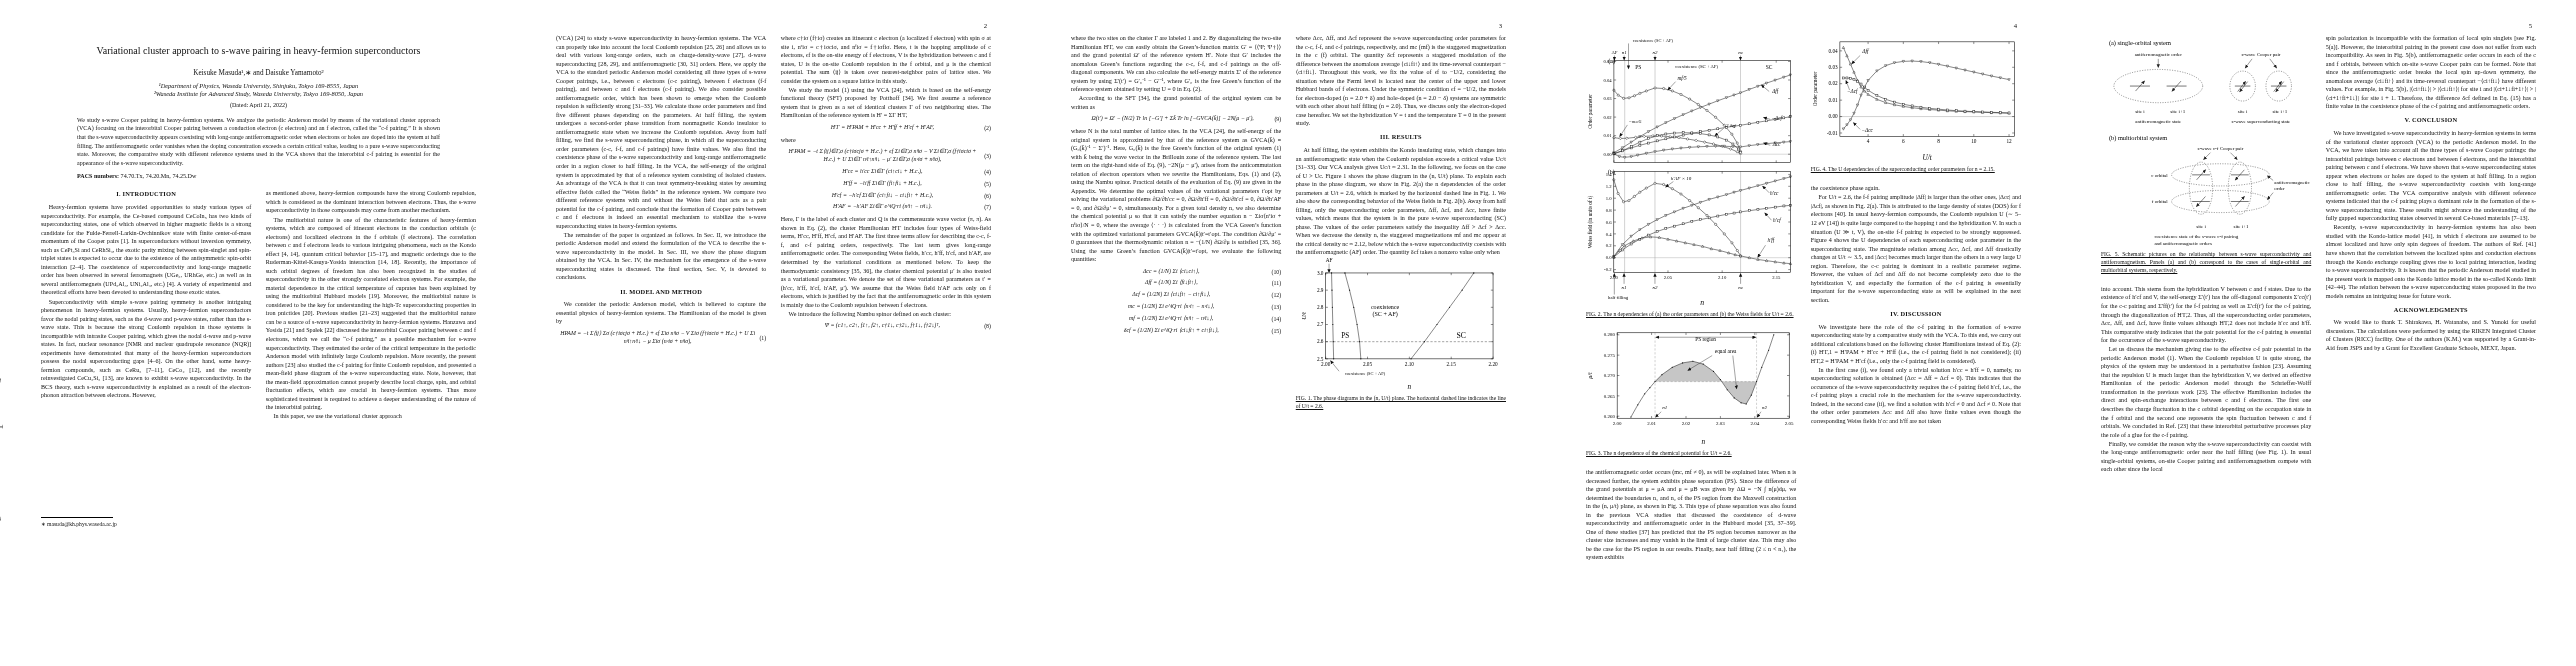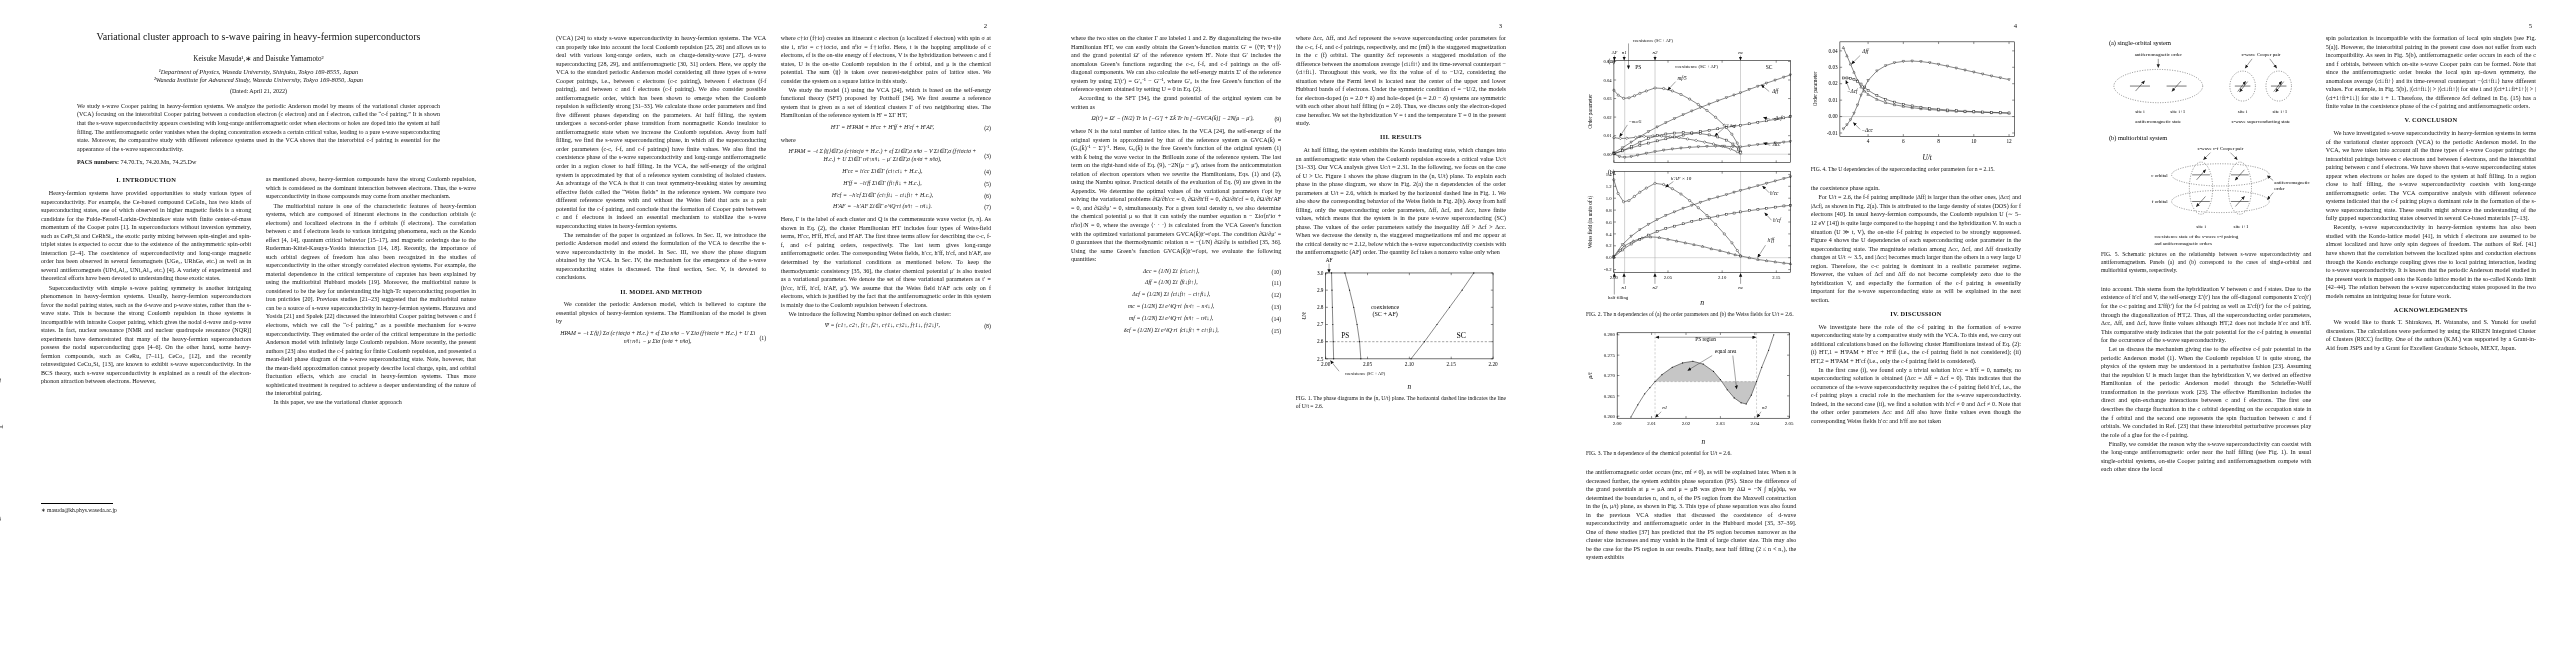--- a/index.html
+++ b/index.html
@@ -1,19 +1,19 @@
 <!DOCTYPE html>
 <html style="font-size:9px"><head>
 <meta charset="utf-8">
 <style>
   html,body{margin:0;padding:0;background:#ffffff;}
   .canvas{position:relative;width:2576px;height:667px;background:#fff;display:flex;overflow:hidden;
           font-family:"Liberation Serif",serif;color:#111;}
   .page{position:relative;width:515px;height:667px;background:#fff;flex:0 0 515px;overflow:hidden;}
-  .inner{position:absolute;left:41px;right:39px;top:5px;}
+  .inner{position:absolute;left:41px;right:39px;top:19px;}
   .pageno{position:absolute;top:22px;right:43px;font-size:6.7px;}
   
   .arxiv{position:absolute;left:4.4px;bottom:3.3px;transform-origin:0 100%;transform:rotate(-90deg);
          white-space:nowrap;font-size:17px;color:#777;letter-spacing:0.3px;}
   .title{font-size:10px;font-weight:normal;text-align:center;margin:25.6px 0 12.2px 0;}
   .authors{text-align:center;font-size:7.2px;margin-bottom:5.6px;margin-top:9px;}
   .affil{text-align:center;font-style:italic;font-size:6.4px;margin:1.1px 0;}
   .dated{text-align:center;font-size:6.1px;margin:4.4px 0 7.8px 0;}
   .abstract{font-size:6px;line-height:1.45;text-align:justify;margin:0 36px 5.6px 36px;}
   .pacs{font-size:6.1px;margin:2.2px 36px 10px 36px;}
@@ -27,21 +27,21 @@
   .ind{text-indent:7.8px;}
   .sec{font-size:6.4px;font-weight:bold;text-align:center;margin:5.6px 0 5.6px 0;letter-spacing:0.2px;}
   .sec.first{margin-top:1.1px;}
   .eq{display:flex;align-items:center;font-size:5.9px;margin:3.9px 0;}
   .eqb{flex:1;text-align:center;font-style:italic;padding:0 2.2px;line-height:1.35;}
   .eqn{font-style:normal;font-size:5.9px;}
   .footnote{position:absolute;bottom:1.1px;left:0;width:100%;}
   .fnrule{width:72px;border-top:0.6px solid #000;margin-bottom:2.8px;}
   .fntext{font-size:5.6px;margin:0;}
   
-  .fig{margin:1.1px 0 5.6px 0;}
+  .fig{margin:1.1px 0 5.6px 0;text-decoration:underline;}
   .fig svg{display:block;margin:0 auto;font-family:"Liberation Serif",serif;}
   .figcap{font-size:5.6px;line-height:1.4;text-align:justify;margin-top:4.4px;}
   .sp{height:4.4px;}
 </style>
 </head>
 <body>
 
 <div class="canvas">
 
   <section class="page">

